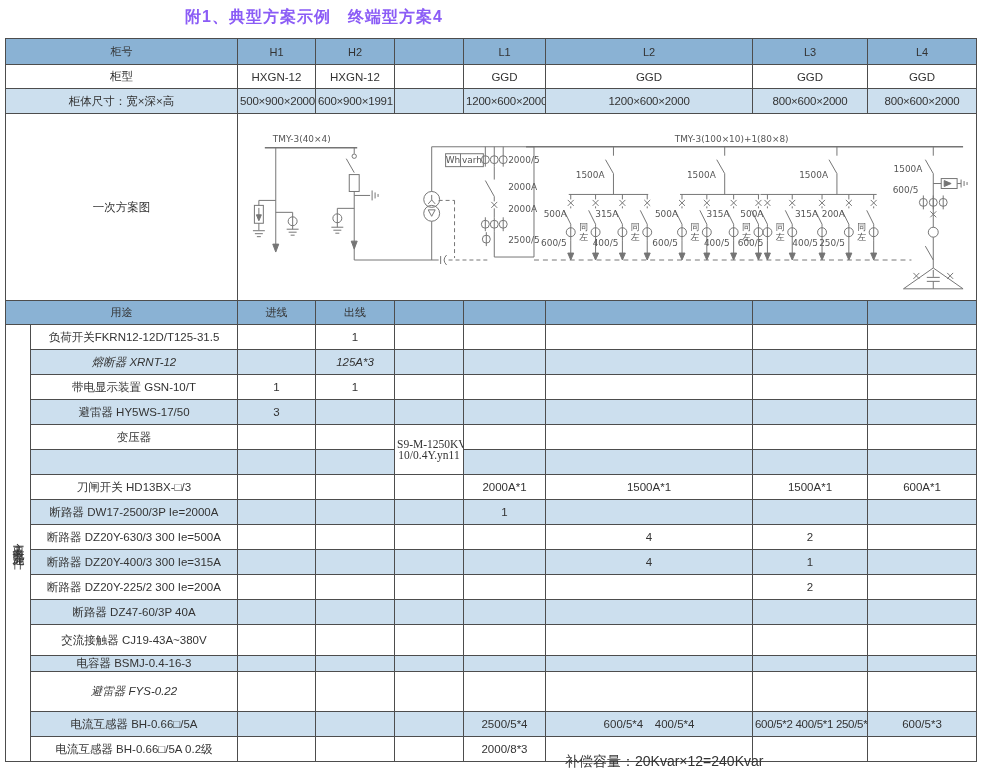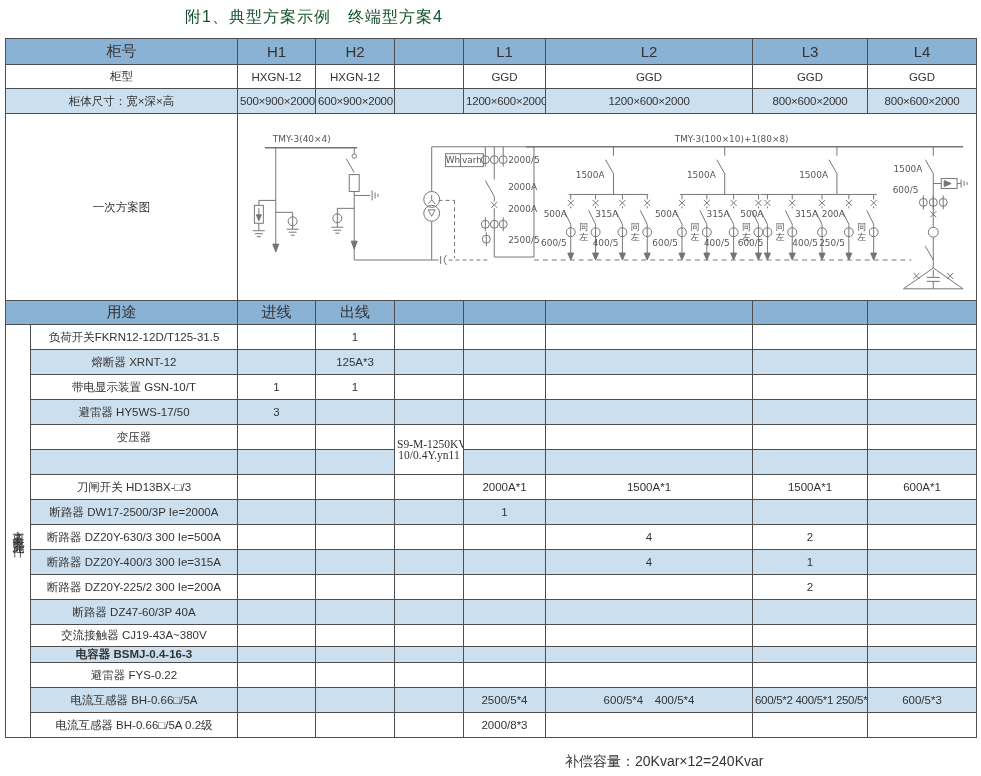--- a/index.html
+++ b/index.html
@@ -1,25 +1,25 @@
 <!DOCTYPE html>
 <html><head>
 <meta charset="utf-8">
 <style>
   html,body{margin:0;padding:0;background:#fff;}
   .page{position:relative;width:981px;height:776px;background:#fff;
         font-family:"Liberation Sans","DejaVu Sans",sans-serif;color:#333;}
-  .title{position:absolute;left:185px;top:7px;font-size:16px;font-weight:normal;
-         color:#14532d;letter-spacing:1px;}
+  .title{position:absolute;left:185px;top:7px;font-size:16px;font-weight:bold;
+         color:#8b5cf6;letter-spacing:1px;}
   table.main{position:absolute;left:5px;top:38px;width:971px;
              border-collapse:collapse;table-layout:fixed;}
   table.main td{border:1px solid #4d4d4d;text-align:center;vertical-align:middle;
                 font-size:11.5px;padding:0 2px;overflow:hidden;white-space:nowrap;
                 color:#333;}
-  tr.hdr td{background:#8ab2d4;font-size:15px;}
+  tr.hdr td{background:#8ab2d4;font-size:11px;}
   tr.stripe td{background:#ccdfee;}
   td.name{text-align:left;padding-left:5px;font-size:12px;}
   td.dims{font-size:10px;letter-spacing:-0.2px;}
   td.side{background:#fff;padding:0;}
   td.side span{writing-mode:vertical-rl;letter-spacing:3px;font-size:12px;color:#333;}
   td.spec{background:#fff;font-size:10px;line-height:11px;white-space:normal;padding:0;}
   td.small{font-size:9.5px;letter-spacing:-0.3px;}
   td.diag-cell{position:relative;padding:0;background:#fff;}
   td.diag-label{font-size:12.5px;}
   svg.diagram{display:block;width:100%;height:100%;}
@@ -62,21 +62,21 @@
         <td>HXGN-12</td>
         <td></td>
         <td>GGD</td>
         <td>GGD</td>
         <td>GGD</td>
         <td>GGD</td>
       </tr>
       <tr class="stripe" style="height:25px">
         <td colspan="2">柜体尺寸：宽×深×高</td>
         <td class="dims">500×900×2000</td>
-        <td class="dims">600×900×2000</td>
+        <td class="dims">600×900×1991</td>
         <td class="dims"></td>
         <td class="dims">1200×600×2000</td>
         <td class="dims">1200×600×2000</td>
         <td class="dims">800×600×2000</td>
         <td class="dims">800×600×2000</td>
       </tr>
       <tr style="height:187px">
         <td colspan="2" class="diag-label">一次方案图</td>
         <td colspan="7" class="diag-cell">
           <svg class="diagram" viewBox="0 0 739 187" preserveAspectRatio="none">
@@ -354,21 +354,21 @@
           <td rowspan="17" class="side"><span>主要电器元件</span></td>
           <td class="name">负荷开关FKRN12-12D/T125-31.5</td>
           <td></td>
           <td>1</td>
           <td></td>
           <td></td>
           <td></td>
           <td></td>
           <td></td>
         </tr>
-        <tr class="stripe" style="height: 25px;">
+        <tr class="stripe" style="height: 25px; font-style: italic;">
           <td class="name">熔断器 XRNT-12</td>
           <td></td>
           <td>125A*3</td>
           <td></td>
           <td></td>
           <td></td>
           <td></td>
           <td></td>
         </tr>
         <tr style="height: 25px;">
@@ -466,41 +466,41 @@
         <tr class="stripe" style="height: 25px;">
           <td class="name">断路器 DZ47-60/3P 40A</td>
           <td></td>
           <td></td>
           <td></td>
           <td></td>
           <td></td>
           <td></td>
           <td></td>
         </tr>
-        <tr style="height: 22px; margin-top: 40px;">
+        <tr style="height: 31px; margin-top: 40px;">
           <td class="name">交流接触器 CJ19-43A~380V</td>
           <td></td>
           <td></td>
           <td></td>
           <td></td>
           <td></td>
           <td></td>
           <td></td>
         </tr>
-        <tr class="stripe" style="height: 15px; font-weight: bold;">
+        <tr class="stripe" style="height: 15px;">
           <td class="name">电容器 BSMJ-0.4-16-3</td>
           <td></td>
           <td></td>
           <td></td>
           <td></td>
           <td></td>
           <td></td>
           <td></td>
         </tr>
-        <tr style="height: 25px;">
+        <tr style="height: 40px; font-style: italic;">
           <td class="name">避雷器 FYS-0.22</td>
           <td></td>
           <td></td>
           <td></td>
           <td></td>
           <td></td>
           <td></td>
           <td></td>
         </tr>
         <tr class="stripe" style="height: 25px;">

